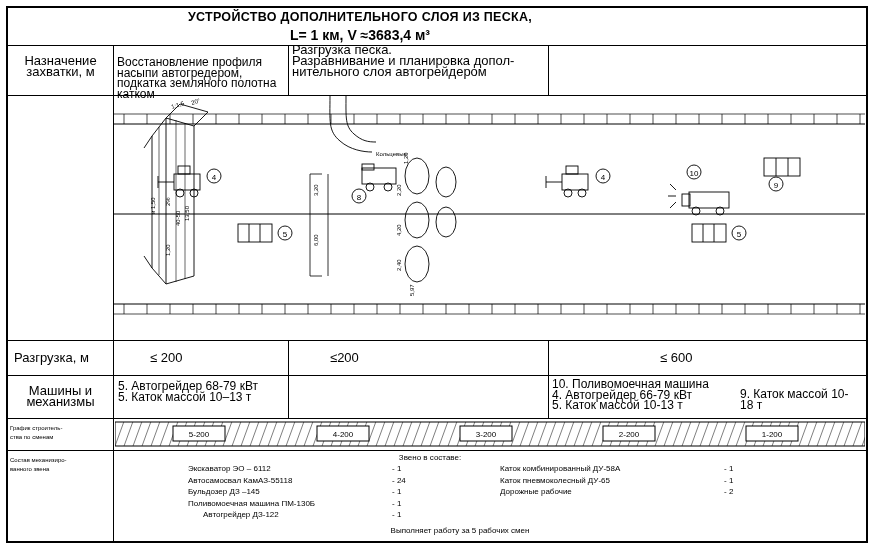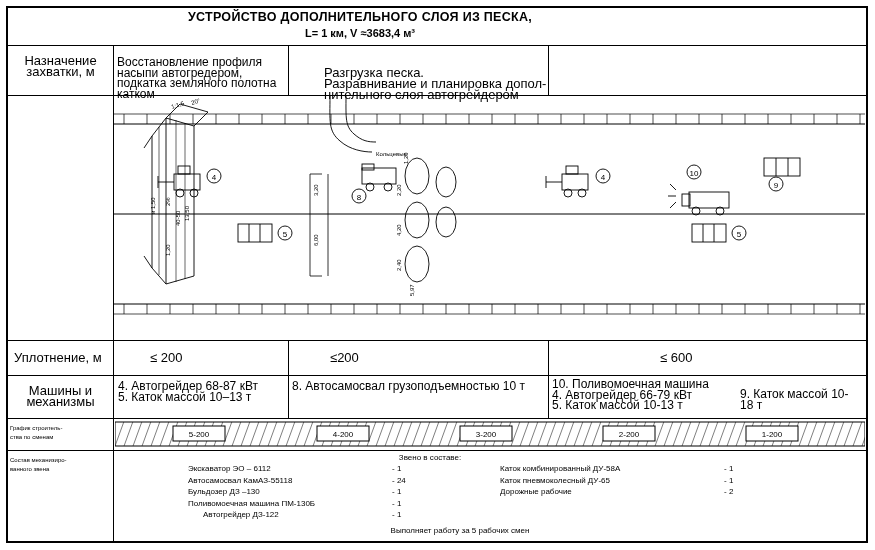--- a/index.html
+++ b/index.html
@@ -8,21 +8,21 @@
   .frame{position:absolute;left:6px;top:6px;width:862px;height:537px;border:2px solid #000;box-sizing:border-box;}
   .ln{position:absolute;background:#000;}
   .h{height:1px;}
   .v{width:1px;}
   .cell{position:absolute;box-sizing:border-box;}
   .ttl{font-weight:bold;text-align:center;}
   .c{text-align:center;}
   .xs{font-size:8px;}
   .tiny{font-size:6px;}
   .hdr-title{font-size:12.5px;font-weight:bold;letter-spacing:.3px;}
-  .sub{font-size:11px;font-weight:bold;}
+  .sub{font-size:14px;font-weight:bold;}
   .lbl{font-size:13px;line-height:11px;}
   .lbl2{font-size:12px;line-height:10.5px;}
   svg{display:block;}
 </style>
 </head>
 <body>
 
 <div id="sheet">
   <div class="frame"></div>
 
@@ -37,21 +37,21 @@
   <div class="ln v" style="left:288px;top:45px;height:50px;"></div>
   <div class="ln v" style="left:548px;top:45px;height:50px;"></div>
 
   <div class="cell lbl c" style="left:10px;top:55px;width:101px;">
     <span style="white-space:pre-line;">Назначение
 захватки, м</span>
   </div>
   <div class="cell lbl2" style="left:117px;top:57px;width:167px;">
     <span>Восстановление профиля насыпи автогредером, подкатка земляного полотна катком</span>
   </div>
-  <div class="cell lbl" style="left:292px;top:67px;width:253px;margin-left:32px;">
+  <div class="cell lbl" style="left:292px;top:44px;width:253px;">
     <span style="white-space:pre-line;">Разгрузка песка.
 Разравнивание и планировка допол-
 нительного слоя автогрейдером</span>
   </div>
 
   <div class="ln h" style="left:8px;top:340px;width:858px;"></div>
   <div class="ln v" style="left:113px;top:95px;height:245px;"></div>
 
   <div class="cell" style="left:114px;top:96px;width:751px;height:243px;overflow:hidden;">
     <svg width="751" height="243" viewBox="0 0 751 243">
@@ -250,21 +250,21 @@
   </div>
 
   <div class="cell" style="left:10px;top:96px;width:101px;height:243px;"></div>
 
   <div class="ln h" style="left:8px;top:375px;width:858px;"></div>
   <div class="ln v" style="left:113px;top:340px;height:35px;"></div>
   <div class="ln v" style="left:288px;top:340px;height:35px;"></div>
   <div class="ln v" style="left:548px;top:340px;height:35px;"></div>
 
   <div class="cell lbl" style="left:14px;top:352px;width:101px;">
-    <span>Уплотнение, м</span>
+    <span>Разгрузка, м</span>
   </div>
   <div class="cell lbl" style="left:150px;top:352px;width:120px;">
     <span>≤ 200</span>
   </div>
   <div class="cell lbl" style="left:330px;top:352px;width:120px;">
     <span>≤200</span>
   </div>
   <div class="cell lbl" style="left:660px;top:352px;width:120px;">
     <span>≤ 600</span>
   </div>
@@ -272,25 +272,22 @@
   <div class="ln h" style="left:8px;top:418px;width:858px;"></div>
   <div class="ln v" style="left:113px;top:375px;height:43px;"></div>
   <div class="ln v" style="left:288px;top:375px;height:43px;"></div>
   <div class="ln v" style="left:548px;top:375px;height:43px;"></div>
 
   <div class="cell lbl c" style="left:10px;top:385px;width:101px;">
     <span style="white-space:pre-line;">Машины и
 механизмы</span>
   </div>
   <div class="cell lbl2" style="left:118px;top:381px;width:168px;">
-    <span style="white-space:pre-line;">4. Автогрейдер 68-87 кВт
+    <span style="white-space:pre-line;">5. Автогрейдер 68-79 кВт
 5. Каток массой 10–13 т</span>
-  </div>
-  <div class="cell lbl2" style="left:292px;top:381px;width:255px;">
-    <span>8. Автосамосвал грузоподъемностью 10 т</span>
   </div>
   <div class="cell lbl2" style="left:552px;top:379px;width:185px;">
     <span style="white-space:pre-line;">10. Поливомоечная машина
 4. Автогрейдер 66-79 кВт
 5. Каток массой 10-13 т</span>
   </div>
   <div class="cell lbl2" style="left:740px;top:389px;width:120px;">
     <span>9. Каток массой 10-  18 т</span>
   </div>
 
@@ -342,21 +339,21 @@
   <div class="cell xs" style="left:188px;top:463px;width:230px;line-height:11.5px;">
     <div style="display:flex;">
         <span style="flex:1;">Экскаватор ЭО – 6112</span>
         <span style="width:26px;text-align:left;">- 1</span>
       </div>
     <div style="display:flex;">
         <span style="flex:1;">Автосамосвал КамАЗ-55118</span>
         <span style="width:26px;text-align:left;">- 24</span>
       </div>
     <div style="display:flex;">
-        <span style="flex:1;">Бульдозер ДЗ –130</span>
+        <span style="flex:1;">Бульдозер ДЗ –145</span>
         <span style="width:26px;text-align:left;">- 1</span>
       </div>
     <div style="display:flex;">
         <span style="flex:1;">Поливомоечная машина ПМ-130Б</span>
         <span style="width:26px;text-align:left;">- 1</span>
       </div>
     <div style="display:flex;">
         <span style="flex:1;margin-left:15px;">Автогрейдер ДЗ-122</span>
         <span style="width:26px;text-align:left;">- 1</span>
       </div>

